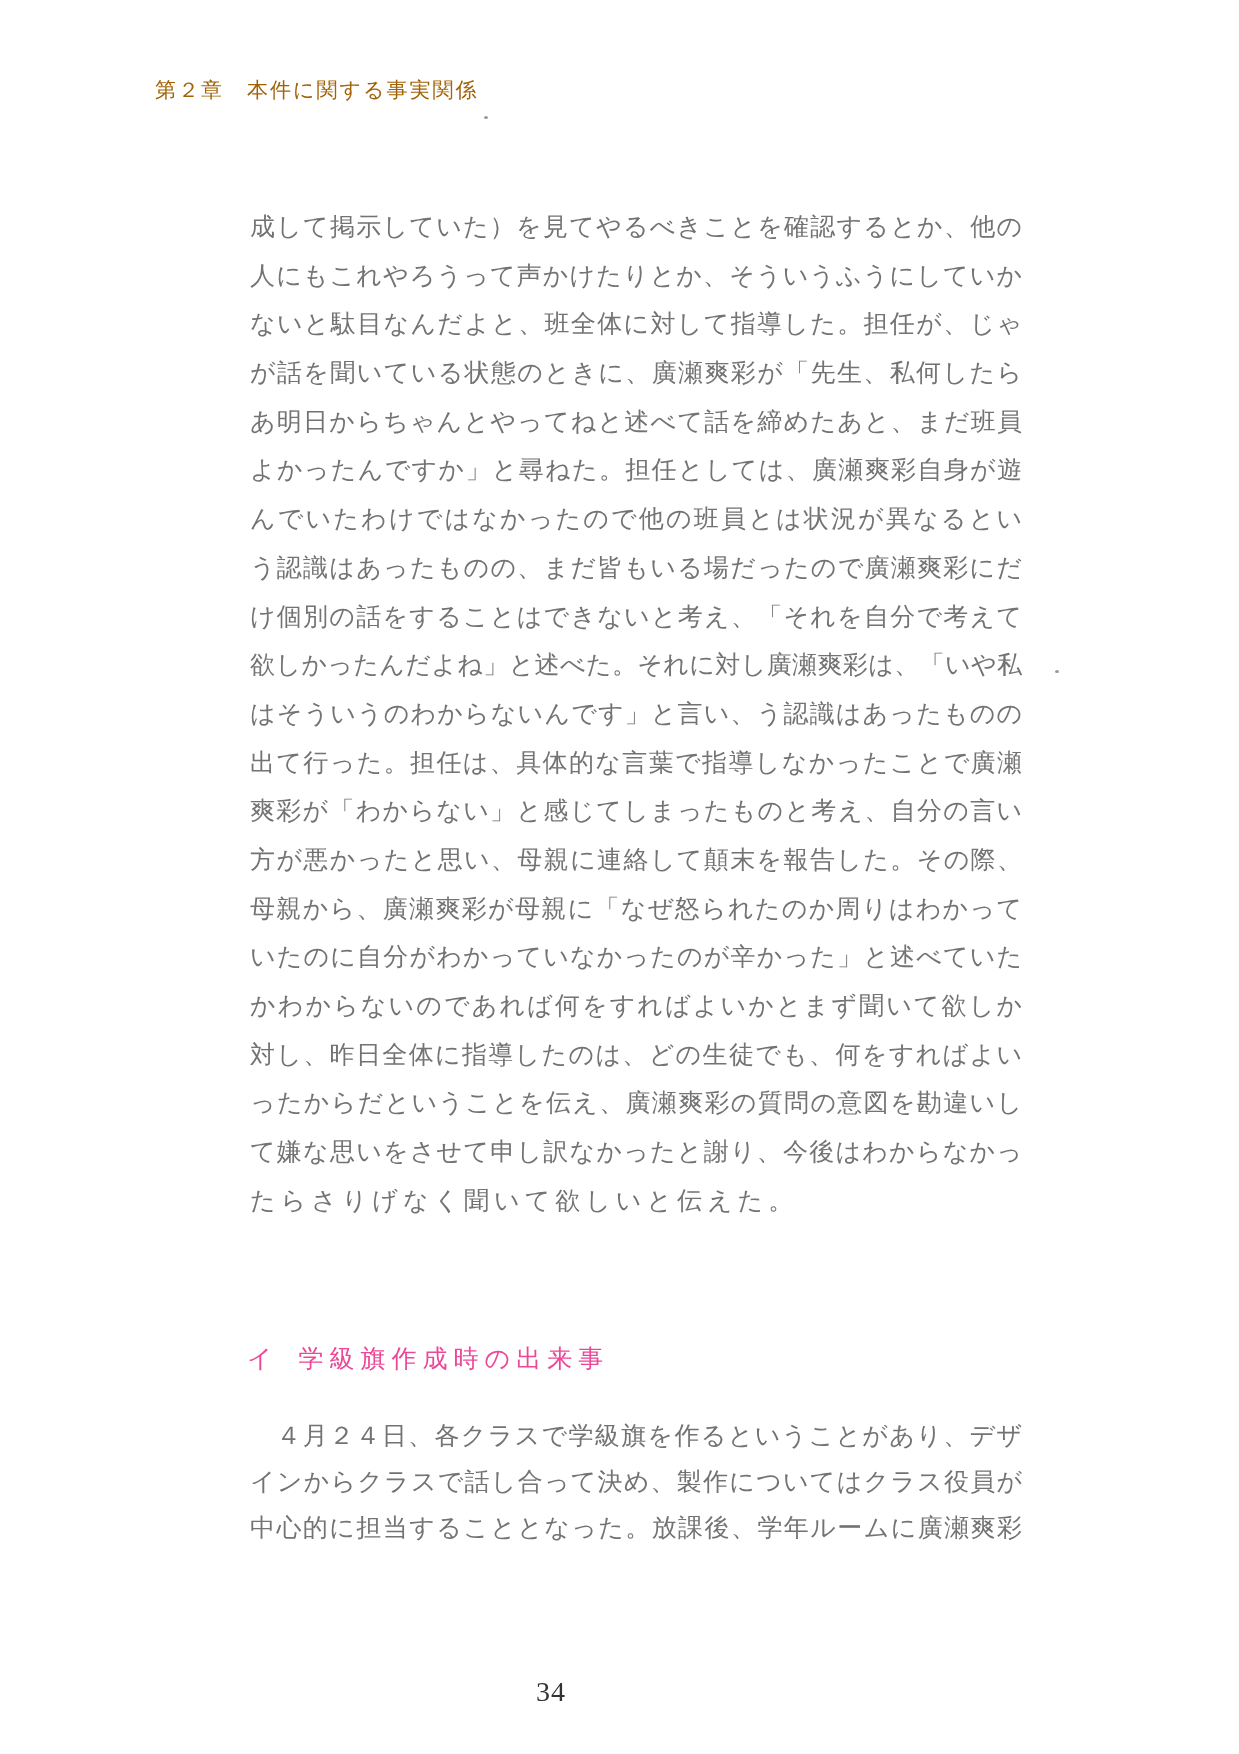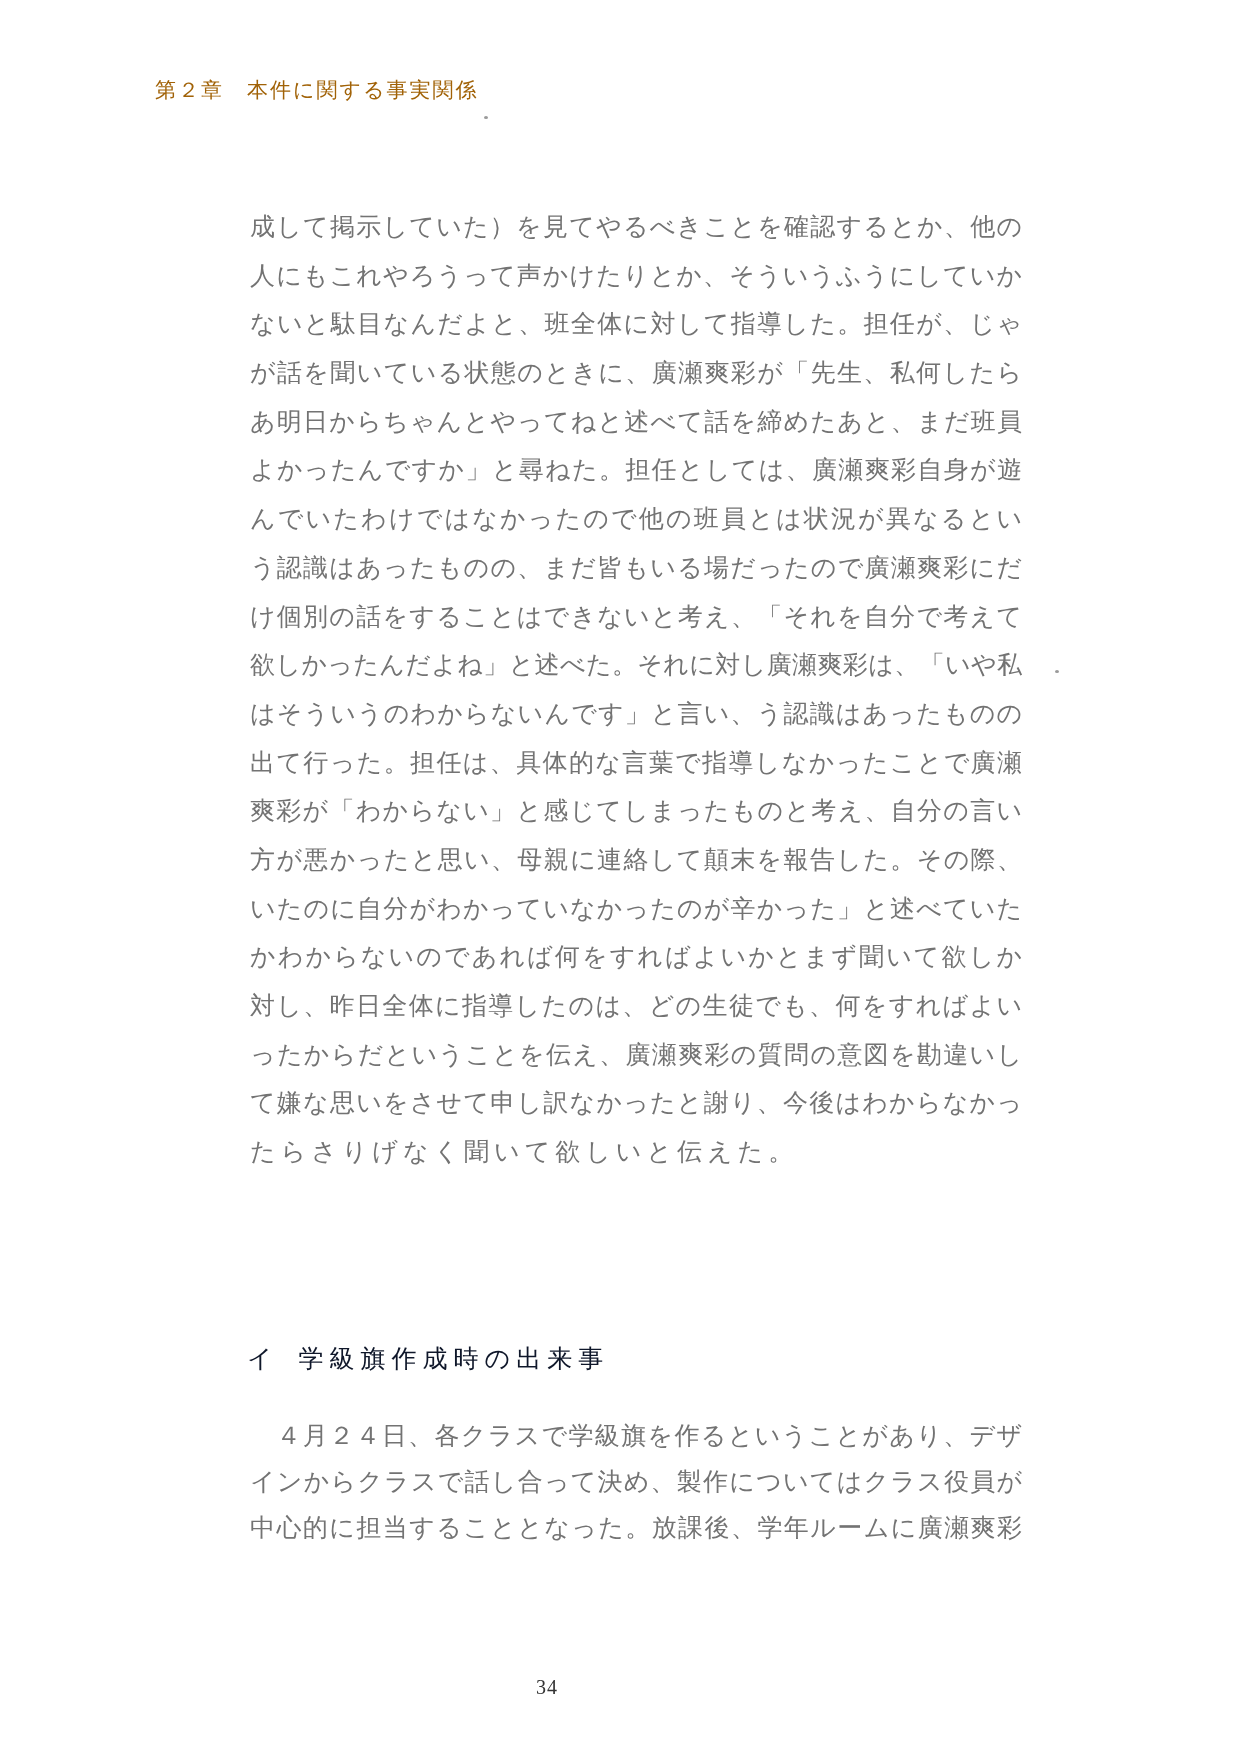--- a/index.html
+++ b/index.html
@@ -46,41 +46,41 @@
   }
   .main-text .line:last-child {
     text-align-last: left;
     letter-spacing: 5px;
   }
   .section-heading {
     position: absolute;
     left: 247px;
     top: 1342px;
     font-size: 25px;
-    color: #0f172a;
+    color: #ec4899;
     white-space: nowrap;
   }
   .section-heading .heading-marker {
     margin-right: 26px;
   }
   .section-heading .heading-title {
     letter-spacing: 6px;
   }
   .para2 {
     top: 1413px;
   }
   .para2 .line {
     line-height: 46px;
     height: 46px;
   }
   .page-number {
     position: absolute;
     left: 536px;
     top: 1676px;
-    font-size: 20px;
+    font-size: 28px;
     letter-spacing: 1px;
     color: #333333;
   }
   .scan-speck {
     position: absolute;
     background: #9a9a9a;
     border-radius: 50%;
   }
   .speck-1 { left: 484px; top: 116px; width: 4px; height: 3px; }
   .speck-2 { left: 1055px; top: 670px; width: 4px; height: 3px; }
@@ -101,20 +101,21 @@
     <div class="line">あ明日からちゃんとやってねと述べて話を締めたあと、まだ班員</div>
     <div class="line">よかったんですか」と尋ねた。担任としては、廣瀬爽彩自身が遊</div>
     <div class="line">んでいたわけではなかったので他の班員とは状況が異なるとい</div>
     <div class="line">う認識はあったものの、まだ皆もいる場だったので廣瀬爽彩にだ</div>
     <div class="line">け個別の話をすることはできないと考え、「それを自分で考えて</div>
     <div class="line">欲しかったんだよね」と述べた。それに対し廣瀬爽彩は、「いや私</div>
     <div class="line">はそういうのわからないんです」と言い、う認識はあったものの</div>
     <div class="line">出て行った。担任は、具体的な言葉で指導しなかったことで廣瀬</div>
     <div class="line">爽彩が「わからない」と感じてしまったものと考え、自分の言い</div>
     <div class="line">方が悪かったと思い、母親に連絡して顛末を報告した。その際、</div>
+    <div class="line">母親から、廣瀬爽彩が母親に「なぜ怒られたのか周りはわかって</div>
     <div class="line">いたのに自分がわかっていなかったのが辛かった」と述べていた</div>
     <div class="line">かわからないのであれば何をすればよいかとまず聞いて欲しか</div>
     <div class="line">対し、昨日全体に指導したのは、どの生徒でも、何をすればよい</div>
     <div class="line">ったからだということを伝え、廣瀬爽彩の質問の意図を勘違いし</div>
     <div class="line">て嫌な思いをさせて申し訳なかったと謝り、今後はわからなかっ</div>
     <div class="line">たらさりげなく聞いて欲しいと伝えた。</div>
   </div>
 
 <div class="section-heading">
   <span class="heading-marker">イ</span><span class="heading-title">学級旗作成時の出来事</span>

